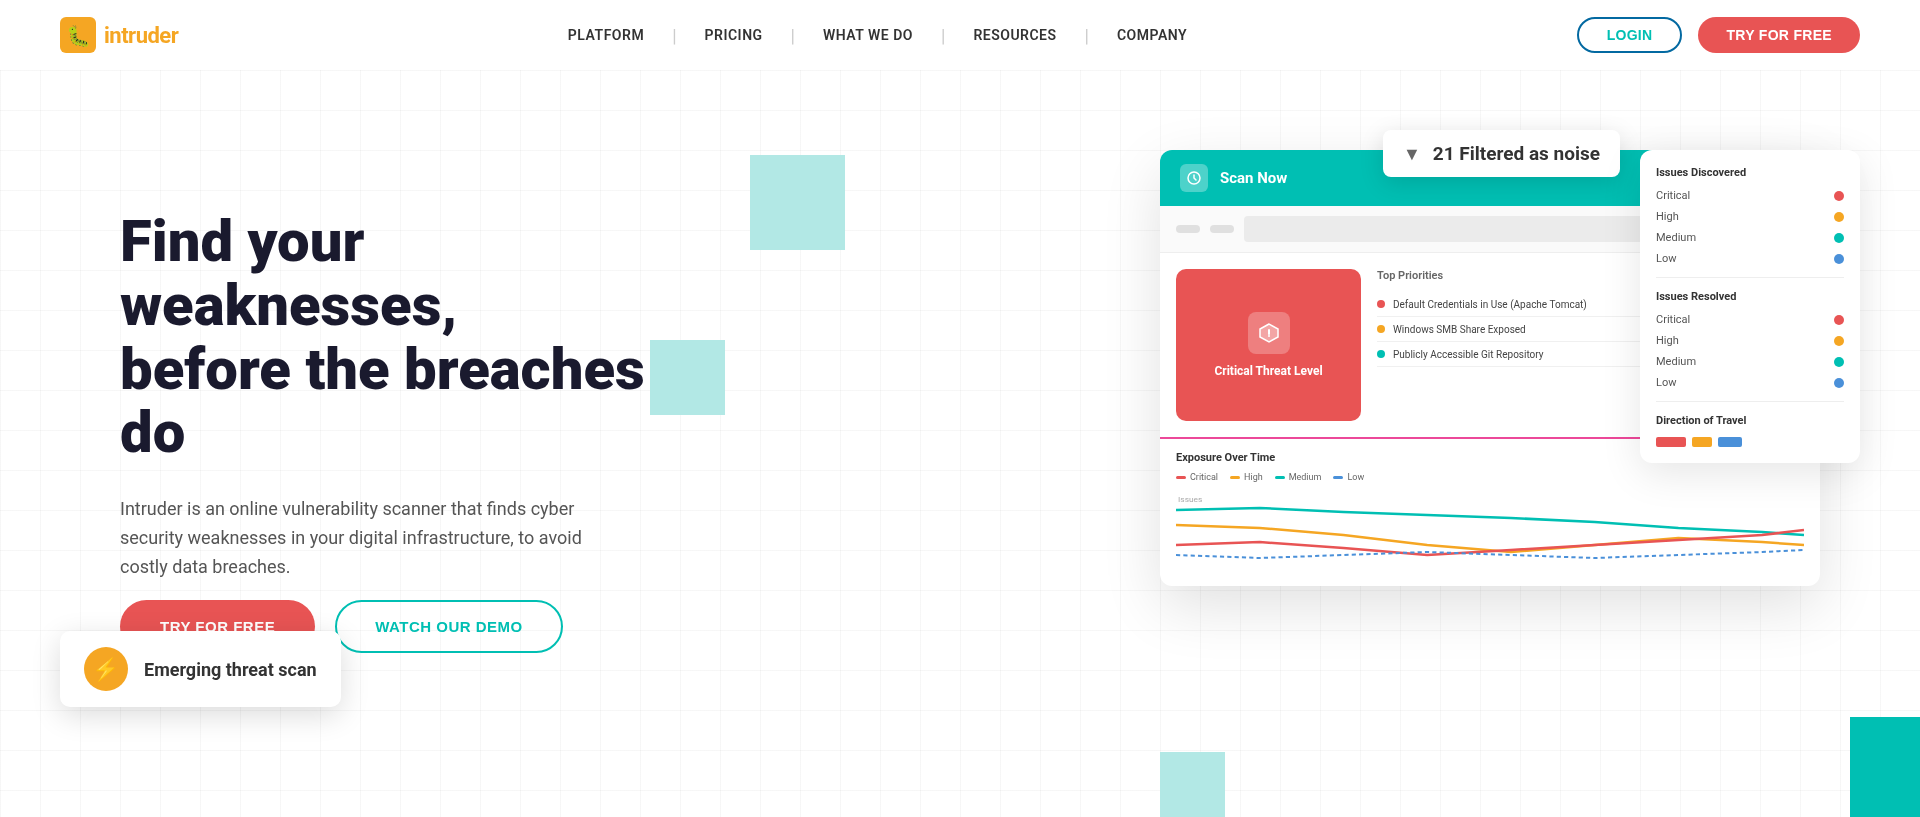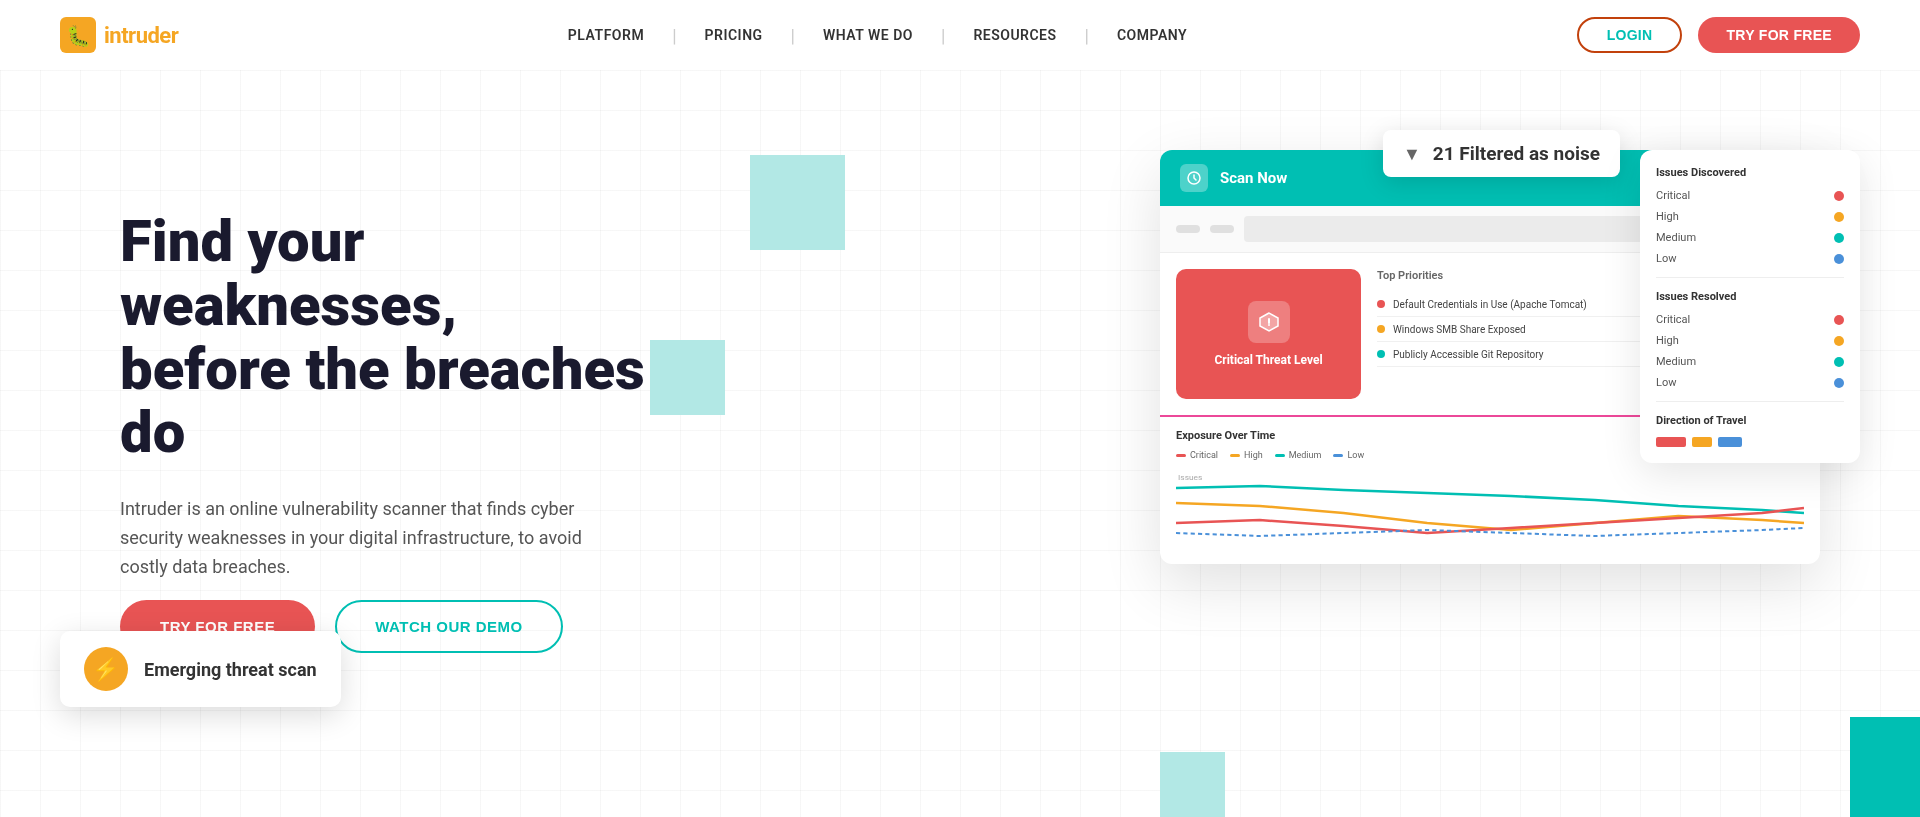--- a/index.html
+++ b/index.html
@@ -54,21 +54,21 @@
     .nav-divider {
       color: #ccc;
       font-size: 18px;
     }
     .nav-actions {
       display: flex;
       align-items: center;
       gap: 16px;
     }
     .btn-login {
-      border: 2px solid #c2410c;
+      border: 2px solid #0369a1;
       color: #00bfb3;
       background: transparent;
       border-radius: 50px;
       padding: 8px 28px;
       font-size: 14px;
       font-weight: 600;
       cursor: pointer;
       letter-spacing: 0.3px;
     }
     .btn-try {
@@ -221,21 +221,21 @@
     
     .threat-panel {
       width: 185px;
       flex-shrink: 0;
     }
     .threat-card {
       background: #e85454;
       border-radius: 10px;
       padding: 20px 16px;
       text-align: center;
-      height: 130px;
+      height: 152px;
       display: flex;
       flex-direction: column;
       align-items: center;
       justify-content: center;
       gap: 10px;
     }
     .threat-icon {
       width: 42px;
       height: 42px;
       background: rgba(255,255,255,0.25);

